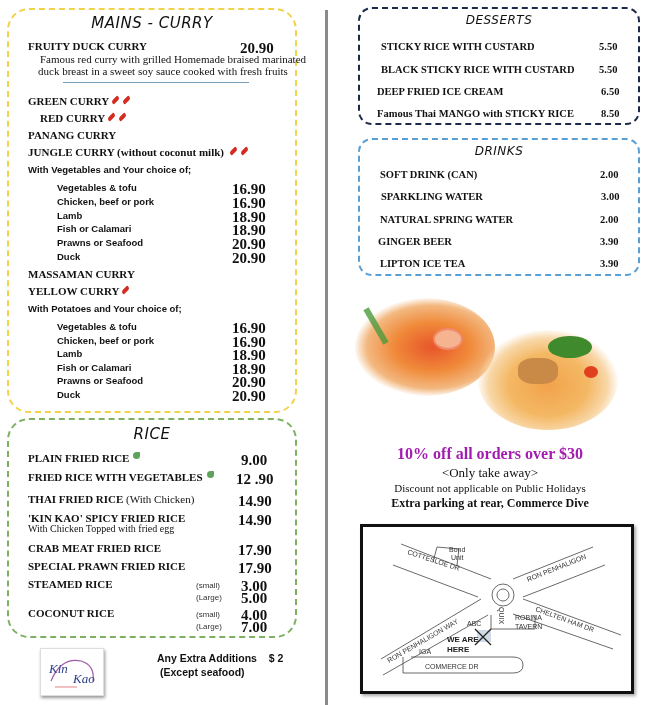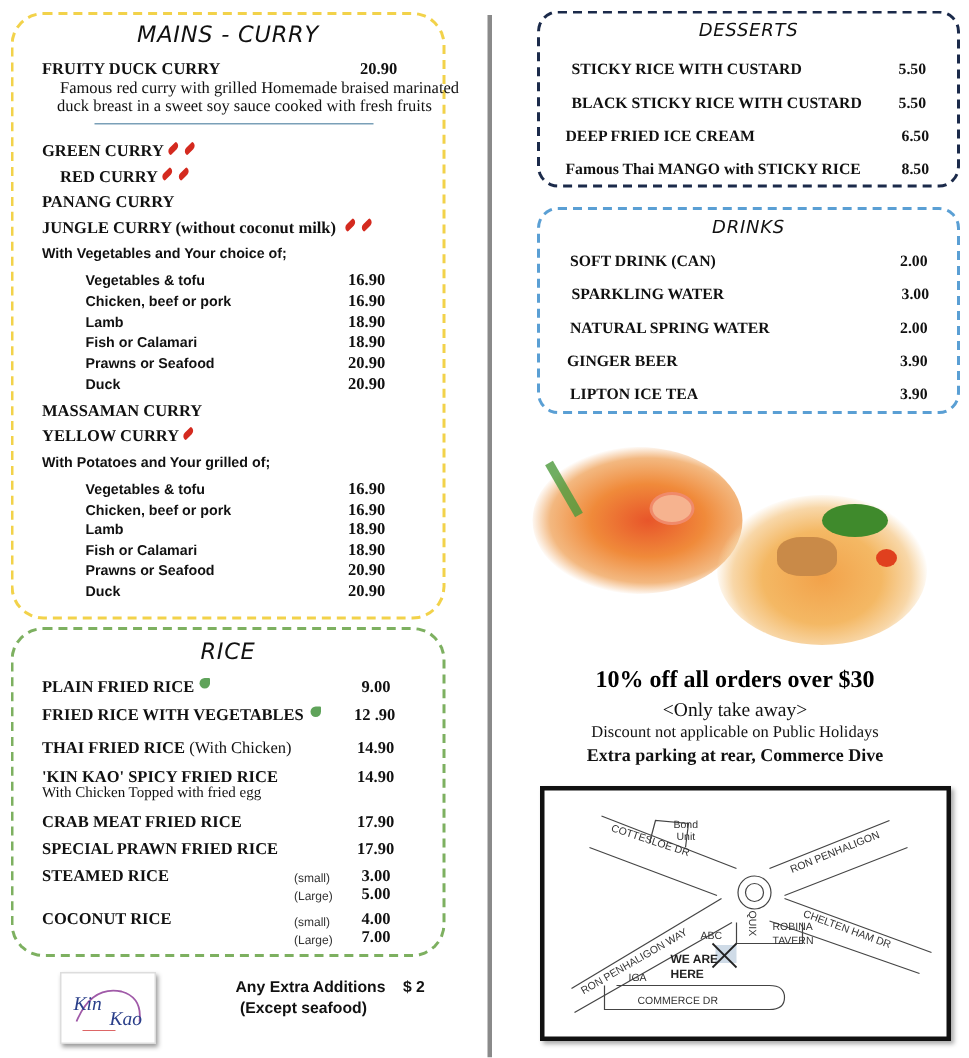--- a/index.html
+++ b/index.html
@@ -7,21 +7,21 @@
          font-family:"Liberation Serif", serif; color:#111; }
   .abs { position:absolute; }
   .box { position:absolute; border-radius:22px; box-sizing:border-box; }
   .box-mains { left:7px; top:8px; width:290px; height:405px; border:2px dashed #f2d24a; }
   .box-rice { left:7px; top:418px; width:290px; height:220px; border:2px dashed #7db060; }
   .box-desserts { left:358px; top:7px; width:282px; height:118px; border:2px dashed #1b2a4a; border-radius:14px; }
   .box-drinks { left:358px; top:138px; width:282px; height:138px; border:2px dashed #5a9fd4; border-radius:14px; }
   .sec-title { position:absolute; font-family:"DejaVu Sans", sans-serif; font-style:italic; font-size:15px; letter-spacing:0.5px; color:#111; text-align:center; }
   .item { position:absolute; font-weight:bold; font-size:11px; white-space:nowrap; }
   .desc { position:absolute; font-size:11px; line-height:12px; white-space:nowrap; }
-  .price { position:absolute; font-weight:bold; font-size:11px; white-space:nowrap; }
+  .price { position:absolute; font-weight:bold; font-size:15px; white-space:nowrap; }
   .sans { font-family:"Liberation Sans", sans-serif; }
   .sub { position:absolute; font-family:"Liberation Sans", sans-serif; font-weight:bold; font-size:9.5px; white-space:nowrap; }
   .small { position:absolute; font-family:"Liberation Sans", sans-serif; font-size:8px; color:#333; white-space:nowrap; }
   .chili { display:inline-block; width:9px; height:4px; background:#d42a1f; border-radius:4px 1px 4px 1px; transform:rotate(-45deg); margin-left:2px; vertical-align:middle; position:relative; top:-2px; }
   .leaf { display:inline-block; width:7px; height:7px; background:#5fa35a; border-radius:50% 10% 50% 50%; margin-left:4px; vertical-align:top; }
   .divider { position:absolute; left:325px; top:10px; width:3px; height:695px; background:#8a8a8a; }
   .rule { position:absolute; left:63px; top:82px; width:186px; height:1px; background:#7aa0b8; }
   .promo { position:absolute; left:340px; width:300px; text-align:center; white-space:nowrap; }
   .map { position:absolute; left:360px; top:524px; width:274px; height:170px; border:3px solid #111; box-sizing:border-box; background:#fff; box-shadow:2px 2px 3px #aaa; }
   .logo { position:absolute; left:40px; top:648px; width:62px; height:46px; border:1px solid #ddd; box-shadow:1px 2px 3px #999; background:#fff; }
@@ -55,21 +55,21 @@
 <div class="sub" style="left:57px;top:223px;">Fish or Calamari</div>
 <div class="price" style="left:232px;top:222px;">18.90</div>
 <div class="sub" style="left:57px;top:237px;">Prawns or Seafood</div>
 <div class="price" style="left:232px;top:236px;">20.90</div>
 <div class="sub" style="left:57px;top:251px;">Duck</div>
 <div class="price" style="left:232px;top:250px;">20.90</div>
 
 <div class="item" style="left:28px;top:268px;">MASSAMAN CURRY</div>
 <div class="item" style="left:28px;top:285px;"><span>YELLOW CURRY</span><span class="chili"></span></div>
 
-<div class="sub" style="left:28px;top:303px;">With Potatoes and Your grilled of;</div>
+<div class="sub" style="left:28px;top:303px;">With Potatoes and Your choice of;</div>
 
 <div class="sub" style="left:57px;top:321px;">Vegetables &amp; tofu</div>
 <div class="price" style="left:232px;top:320px;">16.90</div>
 <div class="sub" style="left:57px;top:335px;">Chicken, beef or pork</div>
 <div class="price" style="left:232px;top:334px;">16.90</div>
 <div class="sub" style="left:57px;top:348px;">Lamb</div>
 <div class="price" style="left:232px;top:347px;">18.90</div>
 <div class="sub" style="left:57px;top:362px;">Fish or Calamari</div>
 <div class="price" style="left:232px;top:361px;">18.90</div>
 <div class="sub" style="left:57px;top:375px;">Prawns or Seafood</div>
@@ -144,21 +144,21 @@
 <div class="food" style="left:355px;top:298px;width:140px;height:98px;background:radial-gradient(ellipse at 55% 50%, #e8552a 0%, #f08a3a 35%, #f3b880 60%, rgba(255,255,255,0) 72%);">
   <div style="position:absolute;left:18px;top:8px;width:6px;height:40px;background:#4c9a3c;transform:rotate(-30deg);opacity:0.8;"></div>
   <div style="position:absolute;left:78px;top:30px;width:26px;height:18px;border-radius:50%;background:#f6b38f;border:2px solid #f08a6a;"></div>
 </div>
 <div class="food" style="left:478px;top:330px;width:140px;height:100px;background:radial-gradient(ellipse at 50% 55%, #f2a24a 0%, #f4b864 40%, #f8d7a8 60%, rgba(255,255,255,0) 72%);">
   <div style="position:absolute;left:70px;top:6px;width:44px;height:22px;border-radius:50%;background:#3f8a2c;"></div>
   <div style="position:absolute;left:106px;top:36px;width:14px;height:12px;border-radius:50%;background:#e0401e;"></div>
   <div style="position:absolute;left:40px;top:28px;width:40px;height:26px;border-radius:40%;background:#c98a48;"></div>
 </div>
 
-<div class="promo" style="top:445px;font-size:16px;font-weight:bold;color:#000000;">10% off all orders over $30</div>
+<div class="promo" style="top:445px;font-size:16px;font-weight:bold;color:#a21caf;">10% off all orders over $30</div>
 <div class="promo" style="top:465px;font-size:13px;font-weight:normal;">&lt;Only take away&gt;</div>
 <div class="promo" style="top:482px;font-size:11px;">Discount not applicable on Public Holidays</div>
 <div class="promo" style="top:496px;font-size:12px;font-weight:bold;">Extra parking at rear, Commerce Dive</div>
 
 <div class="map">
   <svg width="268" height="164" viewBox="0 0 268 164" style="font-family:'Liberation Sans', sans-serif;">
     <g stroke="#444" stroke-width="0.8" fill="none">
       <line x1="38" y1="17" x2="128" y2="52"></line>
       <line x1="30" y1="38" x2="115" y2="70"></line>
       <line x1="150" y1="52" x2="230" y2="20"></line>

